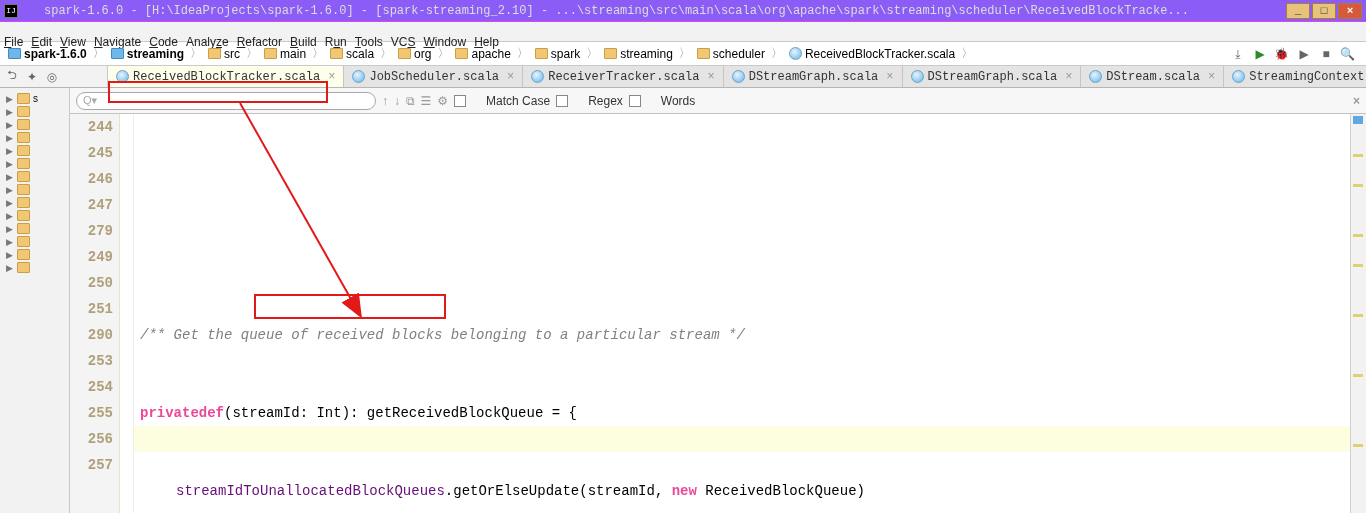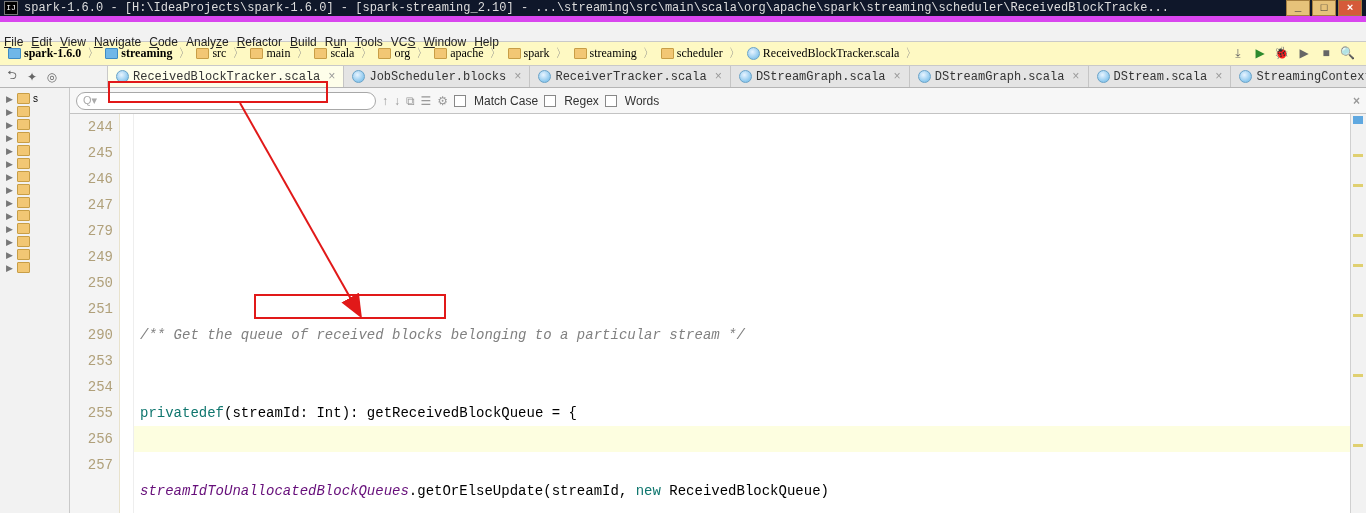--- a/index.html
+++ b/index.html
@@ -7,55 +7,55 @@
       font-family: "Microsoft YaHei","Segoe UI",Tahoma,sans-serif;
       font-size:12px;
       background:#ececec;
       overflow:hidden;
       width:1366px;
       height:513px;
       position:relative;
     }
     
     .titlebar {
-      background:#0f172a;
+      background:#8b5cf6;
       color:#dddddd;
       height:22px;
       display:flex;
       align-items:center;
       padding:0 4px;
       font-family:"SimSun","Courier New",monospace;
       font-size:12px;
-      border-bottom:6px solid #d946ef;
+      border-bottom:1px solid #d946ef;
     }
     .titlebar .appicon{
       width:14px;height:14px;
       background:#000;border:1px solid #777;margin-right:6px;color:#fff;
       font-size:8px;text-align:center;line-height:12px;
     }
-    .titlebar .ttext{flex:1;white-space:nowrap;overflow:hidden;}
+    .titlebar .ttext{flex:1;white-space:nowrap;overflow:hidden;margin-left:20px;}
     .win-controls{display:flex;gap:0;}
     .win-controls span{
       width:24px;height:16px;border:1px solid #a57e3f;background:#e6c27a;
       display:inline-flex;align-items:center;justify-content:center;
       margin-left:2px;font-weight:bold;color:#333;font-size:11px;
     }
     .win-controls span.close{background:#d55a3a;color:#fff;}
     
     .menubar{
       height:20px;background:#f2f2f2;border-bottom:1px solid #c9c9c9;
       display:flex;align-items:center;padding:0 4px;gap:8px;
     }
     .menubar span{color:#222;cursor:default;margin-top:20px;}
     .menubar span u{text-decoration:underline;}
     
     .navrow{
-      height:24px;background:#fef9c3;border-bottom:1px solid #c9c9c9;
+      height:24px;background:#ffffff;border-bottom:1px solid #c9c9c9;
       display:flex;align-items:center;padding:0 4px;gap:2px;
-      font-family:Liberation Serif, serif;
+      font-family:Liberation Sans, sans-serif;
       font-size:12px;
     }
     .crumbs{display:flex;align-items:center;gap:0;flex:1;overflow:hidden;}
     .crumb{display:flex;align-items:center;gap:3px;padding:0 4px;height:20px;
       border-radius:2px;}
     .crumb .ficon{
       width:13px;height:11px;background:#f2c774;border:1px solid #c89e46;border-radius:1px;
       position:relative;
     }
     .crumb .ficon.blue{background:#6fb7e8;border-color:#3d8bc4;}
@@ -110,41 +110,42 @@
     .findbar{
       height:26px;border-bottom:1px solid #c3c3c3;background:#f7f7f7;
       display:flex;align-items:center;gap:6px;padding:0 6px;
     }
     .findbar .srch{
       width:300px;height:18px;border:1px solid #a8a8a8;border-radius:9px;
       background:#fff;display:flex;align-items:center;padding:0 6px;
       color:#aaa;font-size:11px;
     }
     .findbar .fb-ico{color:#999;}
-    .findbar .chk{display:flex;align-items:center;gap:8px;color:#333;font-size:12px;}
+    .findbar .chk{display:flex;align-items:center;gap:20px;color:#333;font-size:12px;}
     .findbar .chk .box{width:12px;height:12px;border:1px solid #888;background:#fff;}
     .findbar .spacer{flex:1;}
     .findbar .close{color:#999;font-weight:bold;}
     
     .code{display:flex;flex:1;overflow:hidden;
       font-family:"Courier New","Consolas",monospace;font-size:14px;line-height:26px;}
     .gutter{
       width:50px;text-align:right;color:#b0a07a;background:#f4f4f4;padding-right:6px;
       border-right:1px solid #e8e2cc;
+      font-weight:bold;
     }
     .markcol{
       width:14px;background:#fff;border-right:1px solid #eee;
     }
     .codelines{flex:1;position:relative;background:#fff;padding-left:6px;
       white-space:pre;}
     .codelines .row{height:26px;display:flex;}
-    .c-key{color:#0f766e;font-weight:normal;}
+    .c-key{color:#ec4899;font-weight:bold;}
     .c-comment{color:#808080;font-style:italic;}
     .c-type{color:#008080;}
-    .c-mem{color:#660e7a;font-style:italic;}
+    .c-mem{color:#660e7a;margin-left:36px;}
     .hl-line{background:#fdfee0;position:absolute;left:0;right:0;height:26px;z-index:0;}
     
     .red-method-box{
       position:absolute;border:2px solid #e11919;
       pointer-events:none;z-index:30;
     }
     .arrow-svg{position:absolute;left:0;top:0;pointer-events:none;z-index:40;}
     
     .rsb{width:16px;background:#f2f2f2;border-left:1px solid #d0d0d0;position:relative;}
     .mark{position:absolute;left:2px;width:10px;height:3px;background:#e0d070;}
@@ -255,21 +256,21 @@
     <span class="tool-ico">◎</span>
   </div>
   <div class="tabs">
     <div class="tab active">
       <span class="sicon"></span>
       <span>ReceivedBlockTracker.scala</span>
       <span class="x">×</span>
     </div>
     <div class="tab">
       <span class="sicon"></span>
-      <span>JobScheduler.blocks</span>
+      <span>JobScheduler.scala</span>
       <span class="x">×</span>
     </div>
     <div class="tab">
       <span class="sicon"></span>
       <span>ReceiverTracker.scala</span>
       <span class="x">×</span>
     </div>
     <div class="tab">
       <span class="sicon"></span>
       <span>DStreamGraph.scala</span>

